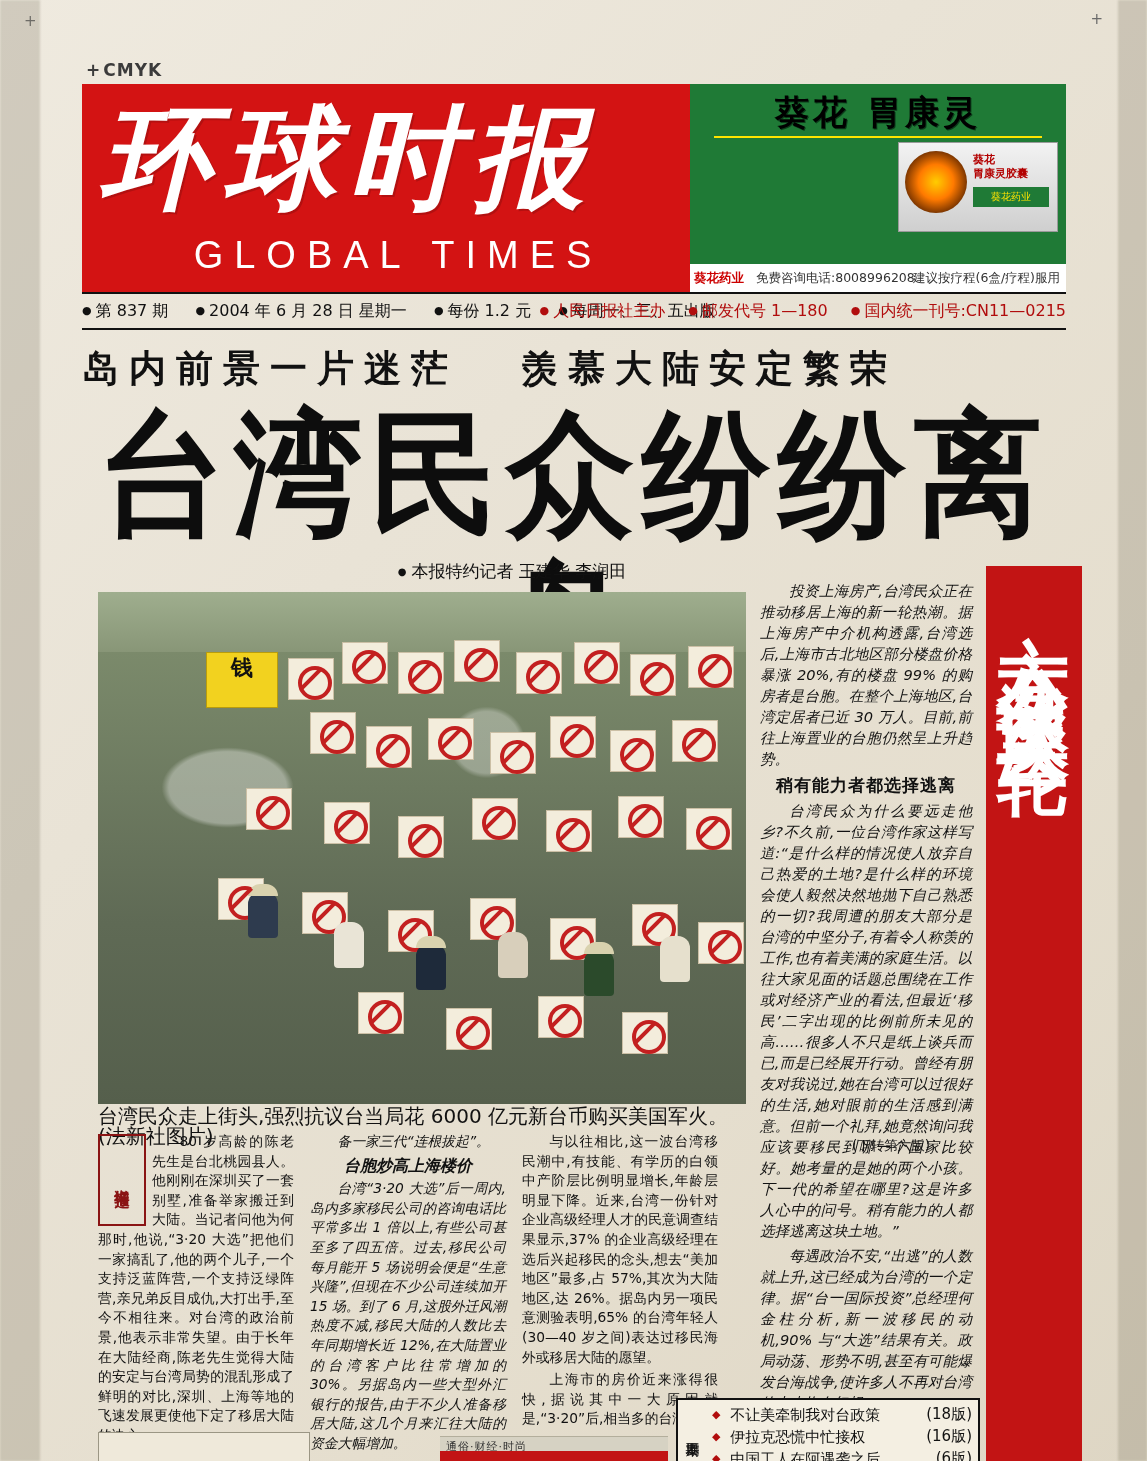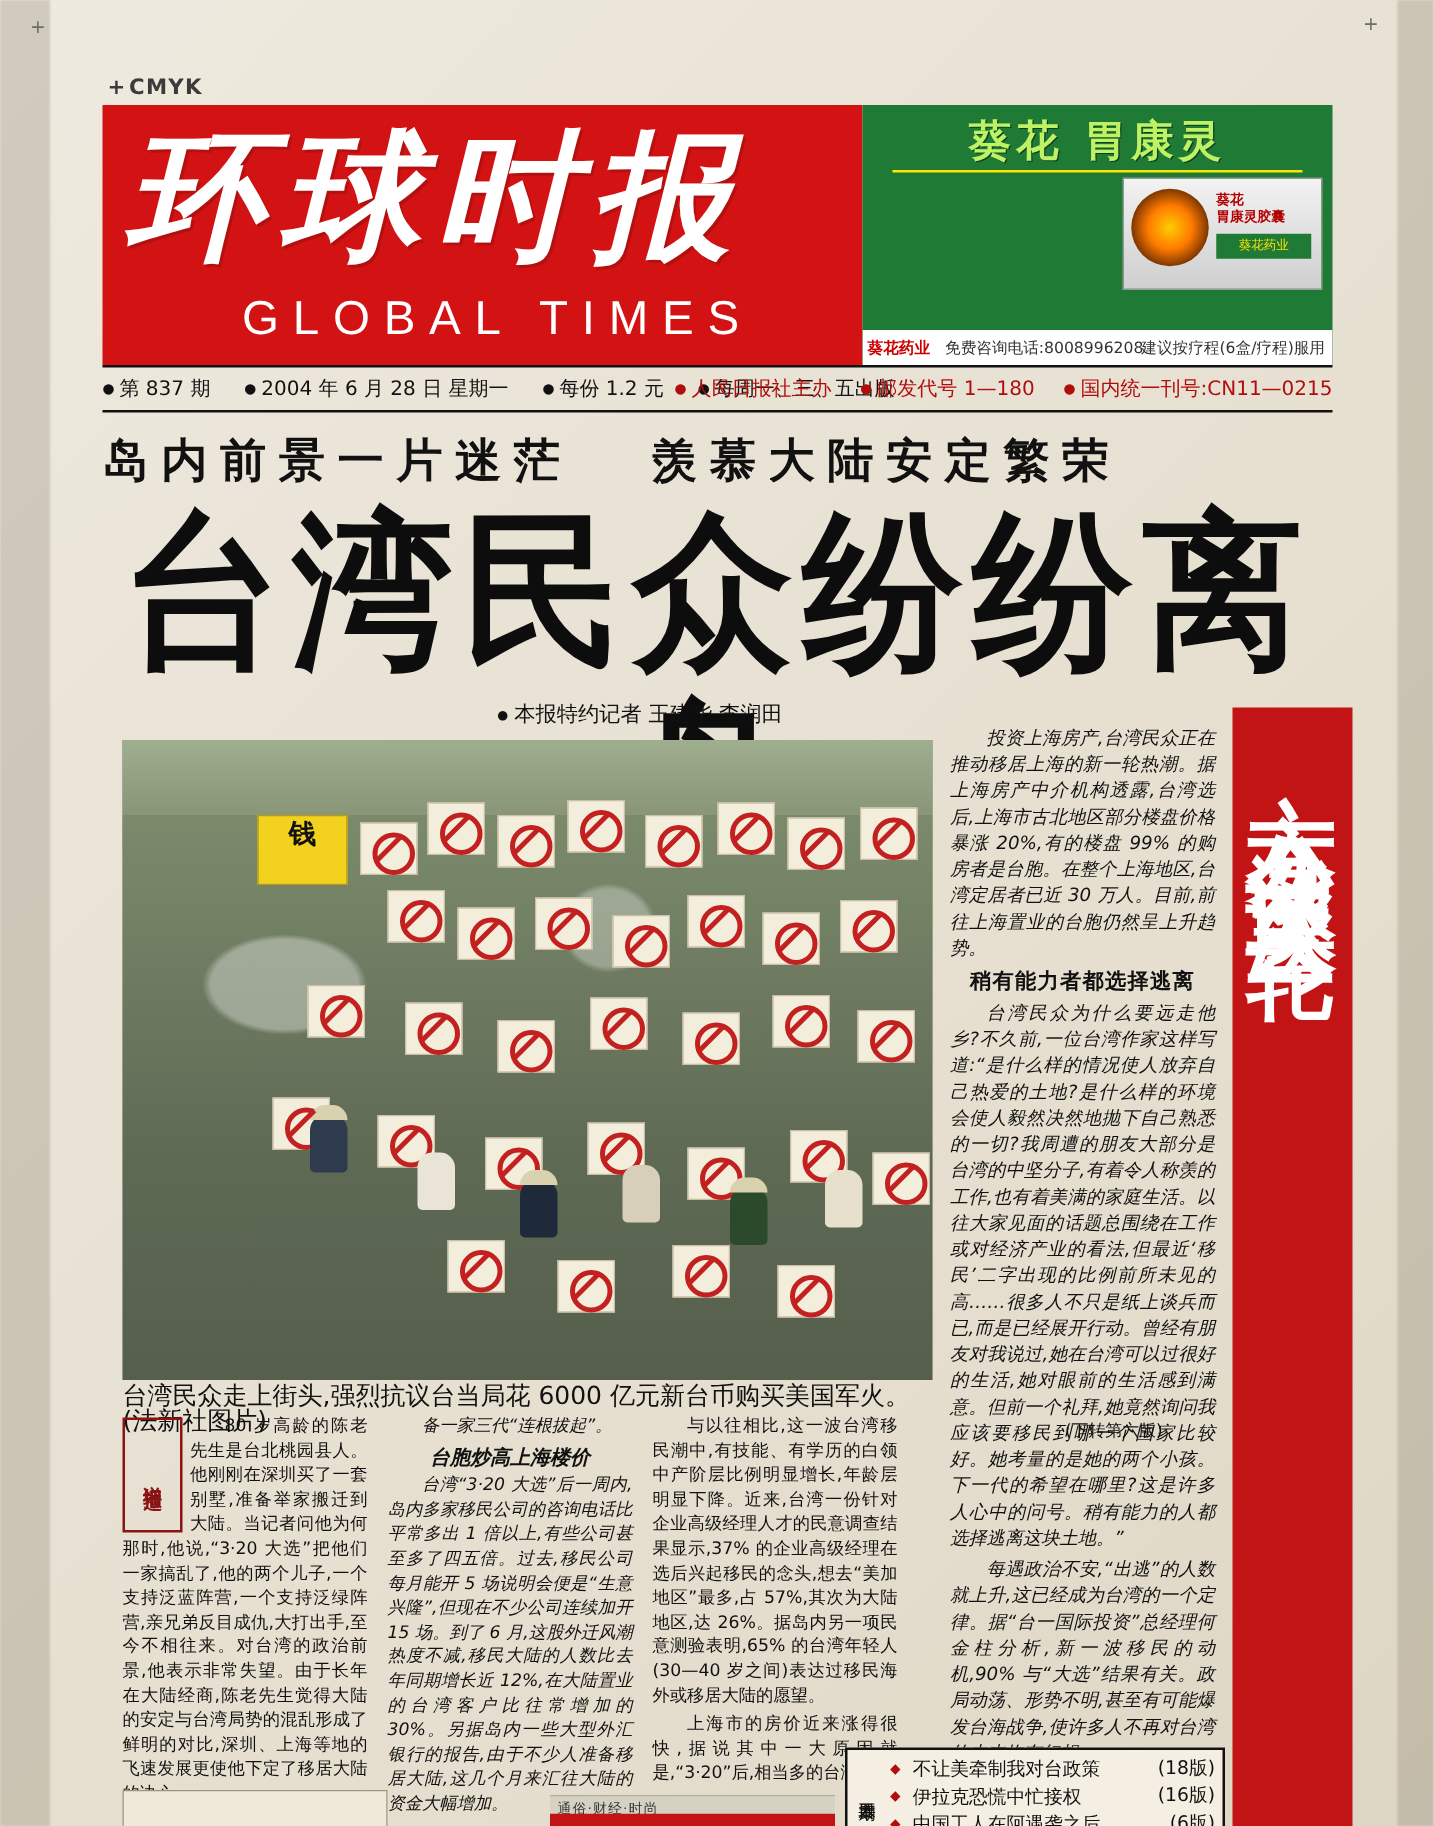--- a/index.html
+++ b/index.html
@@ -36,21 +36,21 @@
   }
   .mast-en{
     position:absolute;left:86px;top:150px;width:460px;
     color:#fff;font-size:38px;letter-spacing:11px;font-family:"Liberation Sans",sans-serif;
     text-align:center;
   }
   
   .ad{position:absolute;left:608px;top:0;width:376px;height:208px;background:#1f7a36;overflow:hidden;}
   .ad-title{
     position:absolute;left:0;top:6px;width:376px;text-align:center;
-    color:#bef264;font-size:34px;font-weight:bold;letter-spacing:4px;
+    color:#000000;font-size:34px;font-weight:bold;letter-spacing:4px;
     font-family:"DejaVu Sans","Liberation Sans",sans-serif;
     text-shadow:1px 1px 0 #0c3d1b;
   }
   .ad-rule{position:absolute;left:24px;top:52px;width:328px;height:2px;background:#ffe400;}
   .ad-lines{position:absolute;left:18px;top:62px;width:190px;color:#fff;font-size:21px;line-height:30px;font-weight:bold;letter-spacing:1px;}
   .ad-box{
     position:absolute;right:8px;top:58px;width:158px;height:88px;
     background:linear-gradient(180deg,#f2f2f2,#cfcfcf);border:1px solid #9a9a9a;
   }
   .ad-box .bk{position:absolute;left:6px;top:8px;width:62px;height:62px;border-radius:50%;

